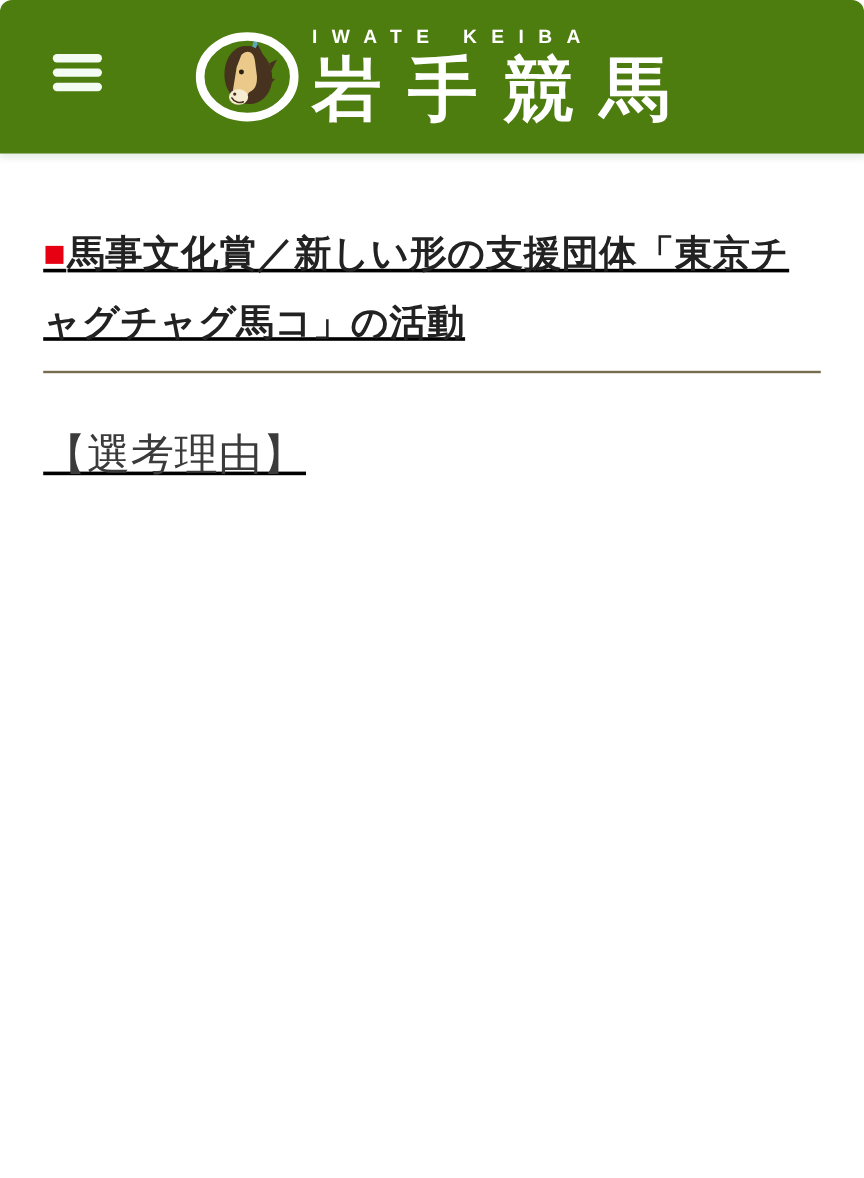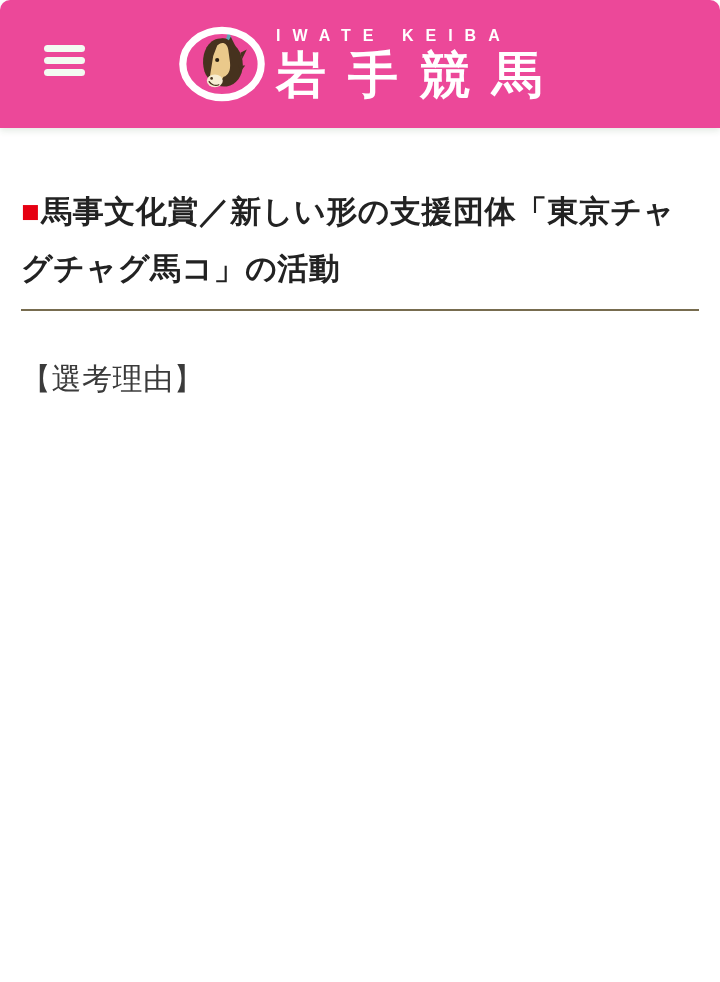--- a/index.html
+++ b/index.html
@@ -14,21 +14,21 @@
     height: 982px;
     margin: 0 auto;
     background: #ffffff;
     overflow: hidden;
   }
 
   
   .header {
     position: relative;
     height: 128px;
-    background: #ec4899;
+    background: #4d7c0f;
     display: flex;
     align-items: center;
     justify-content: center;
     box-shadow: 0 3px 6px rgba(40, 90, 40, 0.12);
     border-radius: 10px 10px 0 0;
   }
   .menu-btn {
     position: absolute;
     left: 44px;
     top: 45px;
@@ -66,49 +66,50 @@
   }
   .logo-en {
     font-size: 16px;
     font-weight: bold;
     letter-spacing: 12px;
     line-height: 1;
     margin-bottom: 6px;
     white-space: nowrap;
   }
   .logo-jp {
-    font-size: 50px;
+    font-size: 58px;
     font-weight: 900;
     letter-spacing: 22px;
     line-height: 1;
     white-space: nowrap;
     margin-right: -22px;
   }
 
   
   .content {
-    padding: 0 21px;
+    padding: 0 36px;
+    text-decoration: underline;
   }
   .article-title {
     margin: 55px 0 0 0;
     padding-bottom: 12px;
     font-size: 31px;
     font-weight: bold;
     line-height: 57px;
     letter-spacing: 0.5px;
     color: #222222;
     border-bottom: 2px solid #776c4f;
   }
   .article-title .marker {
     color: #e60012;
     margin-right: 1px;
   }
   .article-body {
     margin-top: 40px;
-    font-size: 30px;
+    font-size: 36px;
     line-height: 55px;
     color: #3b3b3b;
     letter-spacing: 0.5px;
   }
   .article-body p {
     margin: 0;
   }
 </style>
 </head>
 <body>

